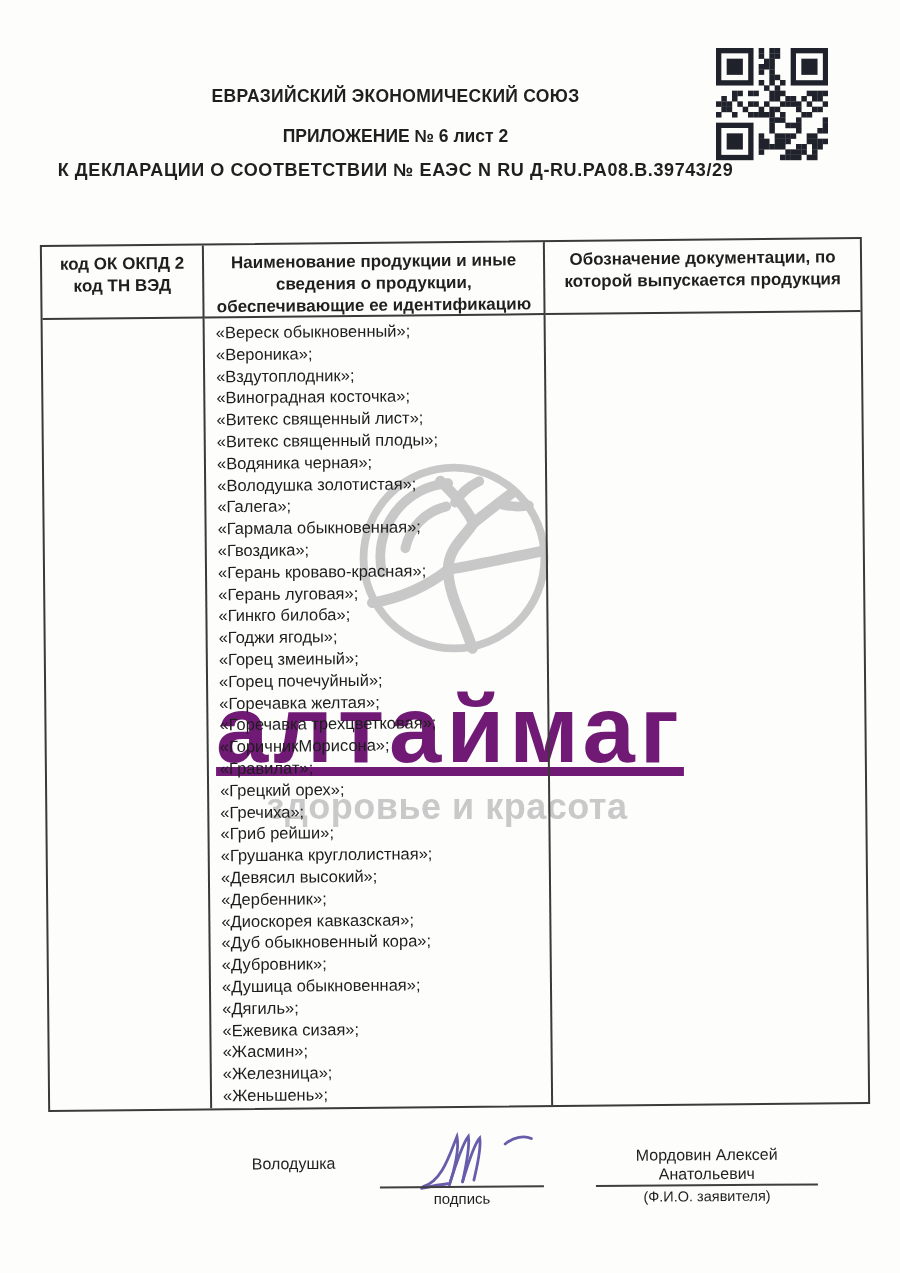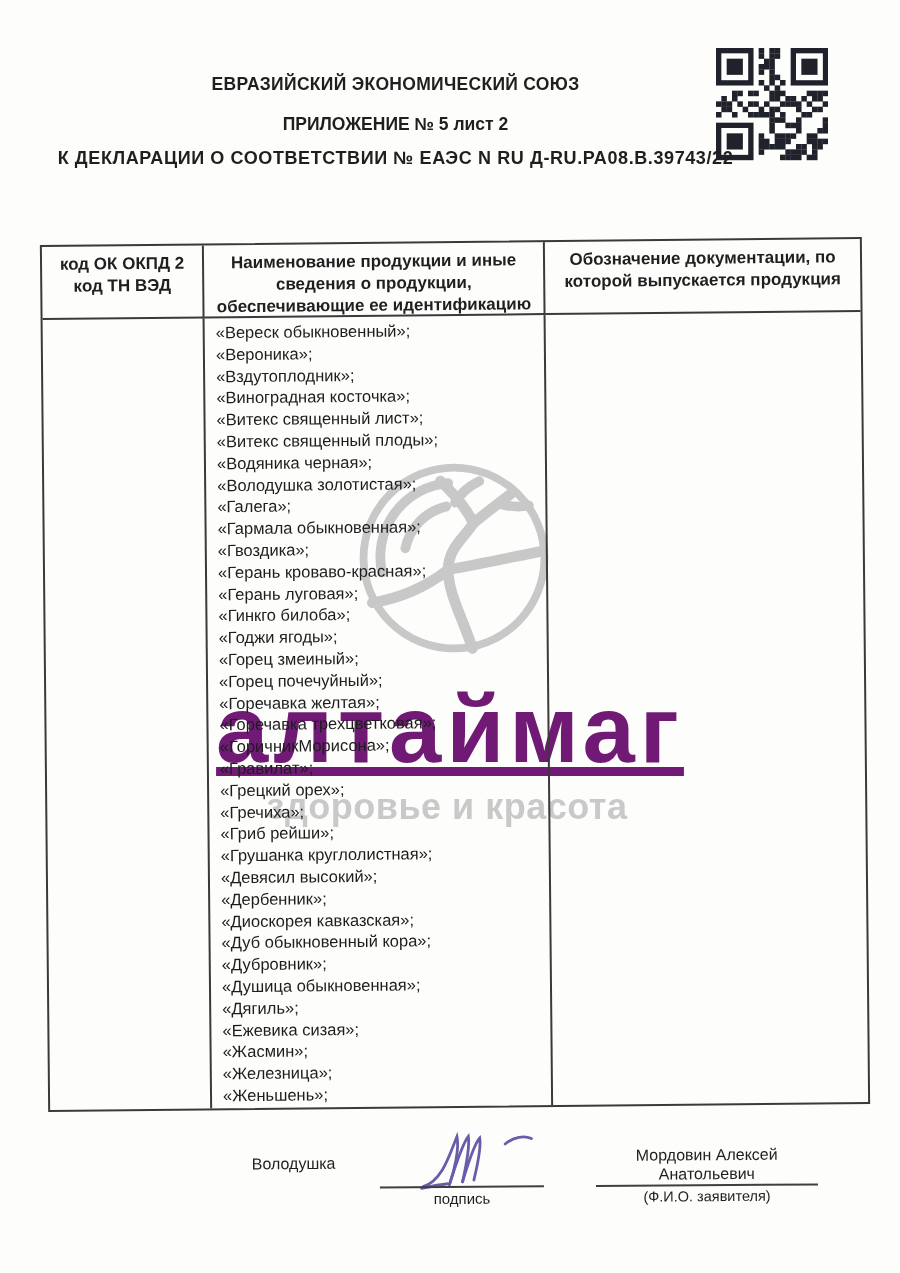--- a/index.html
+++ b/index.html
@@ -4,21 +4,21 @@
 <style>
   html,body{margin:0;padding:0;}
   body{
     width:900px;height:1273px;position:relative;overflow:hidden;
     background:#fdfdfc;color:#1f1f1f;
     font-family:"Liberation Sans", sans-serif;
   }
   .abs{position:absolute;}
 
   
-  .hdr{left:0;width:791px;text-align:center;font-weight:bold;z-index:3;}
+  .hdr{left:0;width:791px;text-align:center;font-weight:bold;z-index:3;margin-top:12px;}
   .hdr1{top:74px;font-size:17.5px;letter-spacing:.3px;}
   .hdr2{top:114px;font-size:17.5px;}
   .hdr3{top:148px;font-size:18px;letter-spacing:.6px;white-space:nowrap;}
 
   
   #qr-box{left:716px;top:47px;width:112px;height:114px;z-index:1;}
 
   
   .sheet-table{
     left:44px;top:241px;width:818px;z-index:2;
@@ -54,22 +54,22 @@
   .name-block{left:596px;top:7px;width:222px;text-align:center;font-size:16px;line-height:19px;}
   .fio-line{left:596px;top:46px;width:222px;border-top:2px solid #3f3f3f;height:0;}
   .fio-caption{left:596px;top:50px;width:222px;text-align:center;font-size:14.5px;}
 </style>
 </head>
 <body>
 
 <div>
 
   <div class="abs hdr hdr1">ЕВРАЗИЙСКИЙ ЭКОНОМИЧЕСКИЙ СОЮЗ</div>
-  <div class="abs hdr hdr2">ПРИЛОЖЕНИЕ № 5 лист 2</div>
-  <div class="abs hdr hdr3">К ДЕКЛАРАЦИИ О СООТВЕТСТВИИ № ЕАЭС N RU Д-RU.РА08.В.39743/22</div>
+  <div class="abs hdr hdr2">ПРИЛОЖЕНИЕ № 6 лист 2</div>
+  <div class="abs hdr hdr3">К ДЕКЛАРАЦИИ О СООТВЕТСТВИИ № ЕАЭС N RU Д-RU.РА08.В.39743/29</div>
 
   <svg id="qr-box" class="abs" viewBox="0 0 113.4 113.4">
       <rect x="43.2" y="0" width="5.6000000000000005" height="5.6000000000000005" fill="#20222b"></rect>
       <rect x="54" y="0" width="5.6000000000000005" height="5.6000000000000005" fill="#20222b"></rect>
       <rect x="59.400000000000006" y="0" width="5.6000000000000005" height="5.6000000000000005" fill="#20222b"></rect>
       <rect x="43.2" y="5.4" width="5.6000000000000005" height="5.6000000000000005" fill="#20222b"></rect>
       <rect x="54" y="5.4" width="5.6000000000000005" height="5.6000000000000005" fill="#20222b"></rect>
       <rect x="59.400000000000006" y="5.4" width="5.6000000000000005" height="5.6000000000000005" fill="#20222b"></rect>
       <rect x="48.6" y="10.8" width="5.6000000000000005" height="5.6000000000000005" fill="#20222b"></rect>
       <rect x="54" y="10.8" width="5.6000000000000005" height="5.6000000000000005" fill="#20222b"></rect>

